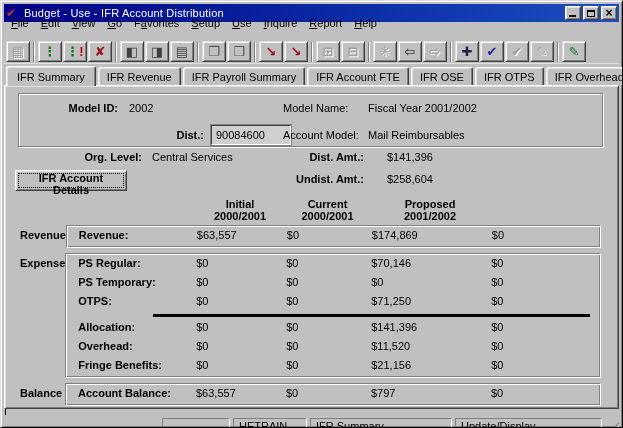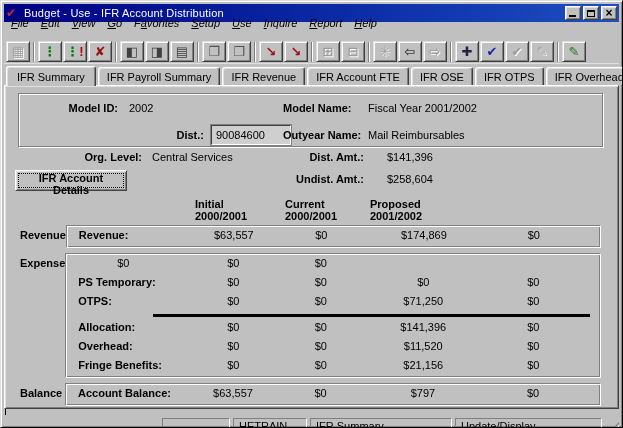--- a/index.html
+++ b/index.html
@@ -27,21 +27,21 @@
   .title-text{color:#fff;font-weight:normal;flex:1;white-space:nowrap;overflow:hidden;letter-spacing:.2px;}
   .tb-ctrl{width:16px;height:14px;background:#c0c0c0;margin-left:2px;flex:0 0 auto;
     border-top:1px solid #fff;border-left:1px solid #fff;border-right:1px solid #404040;border-bottom:1px solid #404040;
     box-shadow:inset 1px 1px 0 #dfdfdf, inset -1px -1px 0 #808080;
     display:flex;align-items:center;justify-content:center;position:relative;}
   .min-glyph{position:absolute;left:3px;bottom:2px;width:7px;height:2px;background:#000;}
   .max-glyph{width:8px;height:7px;border:1px solid #000;border-top-width:2px;}
   .close-glyph{font-size:12px;font-weight:bold;line-height:10px;margin-top:-1px;}
   
   .menubar{height:18px;flex:0 0 18px;display:flex;align-items:center;padding-left:1px;}
-  .menu-item{padding:2px 6px 19px;cursor:default;font-style:italic;}
+  .menu-item{padding:2px 6px 19px;cursor:default;}
   .menu-item .u{text-decoration:underline;}
   
   .toolbar{height:24px;flex:0 0 24px;display:flex;align-items:center;padding:1px 0 1px 2px;
     border-bottom:1px solid #dfdfdf;}
   .tb-btn{width:24px;height:21px;margin-right:1px;background:#c0c0c0;
     border-top:1px solid #dfdfdf;border-left:1px solid #dfdfdf;border-right:1px solid #404040;border-bottom:1px solid #404040;
     box-shadow:inset 1px 1px 0 #fff, inset -1px -1px 0 #808080;
     display:flex;align-items:center;justify-content:center;font-size:13px;line-height:13px;}
   .tb-btn .glyph{font-weight:bold;}
   .tb-btn.disabled .glyph{text-shadow:1px 1px 0 #fff;}
@@ -58,51 +58,51 @@
     border-top:1px solid #fff;border-left:1px solid #fff;border-right:1px solid #404040;border-bottom:1px solid #404040;
     box-shadow:inset 1px 1px 0 #dfdfdf, inset -1px -1px 0 #808080;
     padding:7px 5px 2px 3px;}
   .groupbox{margin:0 10px 0 10px;height:54px;position:relative;
     border:1px solid #808080;box-shadow:inset 1px 1px 0 #fff, 1px 1px 0 #fff;}
   .gb-row{position:relative;height:22px;margin-top:5px;padding-left:20px;}
   .gb-row .a{position:absolute;top:3px;white-space:nowrap;}
   .r-lbl1{left:0;width:99px;text-align:right;font-weight:bold;}
   .r-val1{left:110px;}
   .r-lbl1b{left:0;width:185px;text-align:right;font-weight:bold;}
-  .r-lbl2{left:264px;font-weight:bold;}
+  .r-lbl2{left:264px;font-weight:normal;}
   .r-val2{left:349px;}
   .acct-input{position:absolute;left:192px;top:-1px;width:80px;height:20px;
     background:#cfcfcf;font-family:inherit;font-size:11px;padding:1px 4px;
     border-top:1px solid #404040;border-left:1px solid #404040;border-right:1px solid #fff;border-bottom:1px solid #fff;
     box-shadow:0 0 0 1px #808080;}
   .mid-row{position:relative;height:22px;}
   .mr-lbl1{position:absolute;left:0;top:4px;width:134px;text-align:right;font-weight:bold;}
   .mr-val1{position:absolute;left:144px;top:4px;}
   .mr-lbl2{position:absolute;left:250px;top:4px;width:106px;text-align:right;font-weight:bold;}
   .mr-val2{position:absolute;left:379px;top:4px;}
   .btn-row{position:relative;height:26px;}
   .details-btn{position:absolute;left:7px;top:1px;width:112px;height:21px;background:#c0c0c0;
     font-family:inherit;font-size:11px;font-weight:bold;
     border-top:1px solid #fff;border-left:1px solid #fff;border-right:1px solid #404040;border-bottom:1px solid #404040;
     box-shadow:inset 1px 1px 0 #dfdfdf, inset -1px -1px 0 #808080;
     outline:1px dotted #000;outline-offset:-4px;}
   
   .tgrid{display:grid;grid-template-columns:130px 90px 85px 120px 100px;}
   .thead{margin-left:57px;margin-top:2px;}
-  .col-h{text-align:left;font-weight:bold;line-height:12px;padding-top:1px;}
+  .col-h{text-align:center;font-weight:bold;line-height:12px;padding-top:1px;}
   .section{display:flex;margin-top:0;}
   .section-label{flex:0 0 57px;font-weight:bold;padding:4px 0 0 12px;}
   .section-box{flex:1 1 auto;margin-right:12px;background:#c0c0c0;
     border-top:1px solid #808080;border-left:1px solid #808080;
     border-bottom:1px solid #fff;border-right:1px solid #fff;
     box-shadow:inset 1px 1px 0 #fff, inset -1px -1px 0 #808080;
     padding:1px 0;}
   .trow{height:19px;line-height:17px;border-radius:8px;}
   .trow .c-label{padding-left:12px;font-weight:bold;white-space:nowrap;}
-  .trow .c-val{text-align:center;padding-right:16px;}
+  .trow .c-val{text-align:left;padding-right:16px;}
   .tdivider{height:3px;background:#000;margin:2px 10px 2px 87px;}
   .sec-gap{height:5px;}
   .hdr-gap{height:3px;}
   
   .msgstrip{flex:0 0 6px;position:relative;}
   .caret{position:absolute;left:1px;top:0;width:1px;height:6px;background:#000;}
   .statusbar{flex:0 0 20px;display:flex;align-items:center;padding-top:2px;}
   .sb-spacer{flex:1 1 auto;}
   .sb-panel{height:16px;margin-right:3px;padding:1px 5px 0;white-space:nowrap;overflow:hidden;
     border-top:1px solid #808080;border-left:1px solid #808080;
@@ -214,41 +214,41 @@
         <span class="glyph" style="color: rgb(156, 156, 156);">✎</span>
       </span>
       <span class="tb-sep"></span>
       <span class="tb-btn">
         <span class="glyph" style="color: rgb(31, 122, 31);">✎</span>
       </span>
     </div>
 
   <div class="tabstrip">
       <div class="tab active">IFR Summary</div>
+      <div class="tab">IFR Revenue</div>
       <div class="tab">IFR Payroll Summary</div>
-      <div class="tab">IFR Revenue</div>
       <div class="tab">IFR Account FTE</div>
       <div class="tab">IFR OSE</div>
       <div class="tab">IFR OTPS</div>
       <div class="tab">IFR Overhead</div>
     </div>
 
   <div class="panel">
 
     <div class="groupbox">
       <div class="gb-row">
         <span class="a r-lbl1">Model ID:</span>
         <span class="a r-val1">2002</span>
         <span class="a r-lbl2">Model Name:</span>
         <span class="a r-val2">Fiscal Year 2001/2002</span>
       </div>
       <div class="gb-row">
         <span class="a r-lbl1b">Dist.:</span>
         <input class="acct-input" value="90084600" style="">
-        <span class="a r-lbl2">Outyear Name:</span>
+        <span class="a r-lbl2">Account Model:</span>
         <span class="a r-val2">Mail Reimbursables</span>
       </div>
     </div>
 
     <div class="mid-row">
       <span class="mr-lbl1">Org. Level:</span>
       <span class="mr-val1">Central Services</span>
       <span class="mr-lbl2">Dist. Amt.:</span>
       <span class="mr-val2">$141,396</span>
     </div>
@@ -286,22 +286,24 @@
               <div class="c-val">$174,869</div>
               <div class="c-val">$0</div>
             </div>
           </div>
         </div>
         <div class="sec-gap"></div>
         <div class="section">
           <div class="section-label">Expense</div>
           <div class="section-box">
             <div class="tgrid trow">
-              <div class="c-val">$0</div>
-              <div class="c-val">$0</div>
+              <div class="c-label">PS Regular:</div>
+              <div class="c-val">$0</div>
+              <div class="c-val">$0</div>
+              <div class="c-val">$70,146</div>
               <div class="c-val">$0</div>
             </div>
             <div class="tgrid trow">
               <div class="c-label">PS Temporary:</div>
               <div class="c-val">$0</div>
               <div class="c-val">$0</div>
               <div class="c-val">$0</div>
               <div class="c-val">$0</div>
             </div>
             <div class="tgrid trow">

